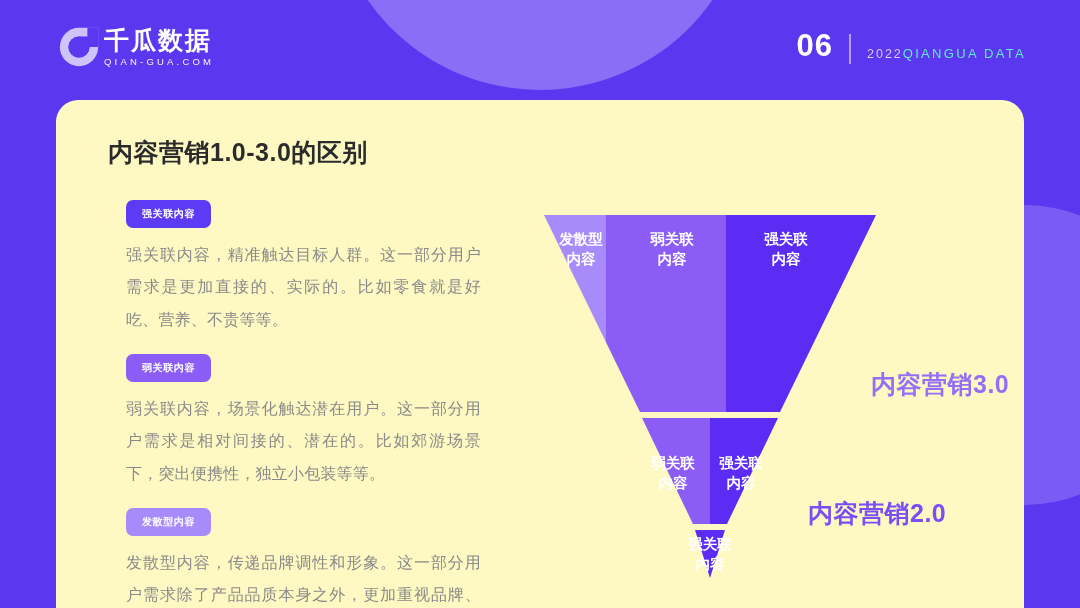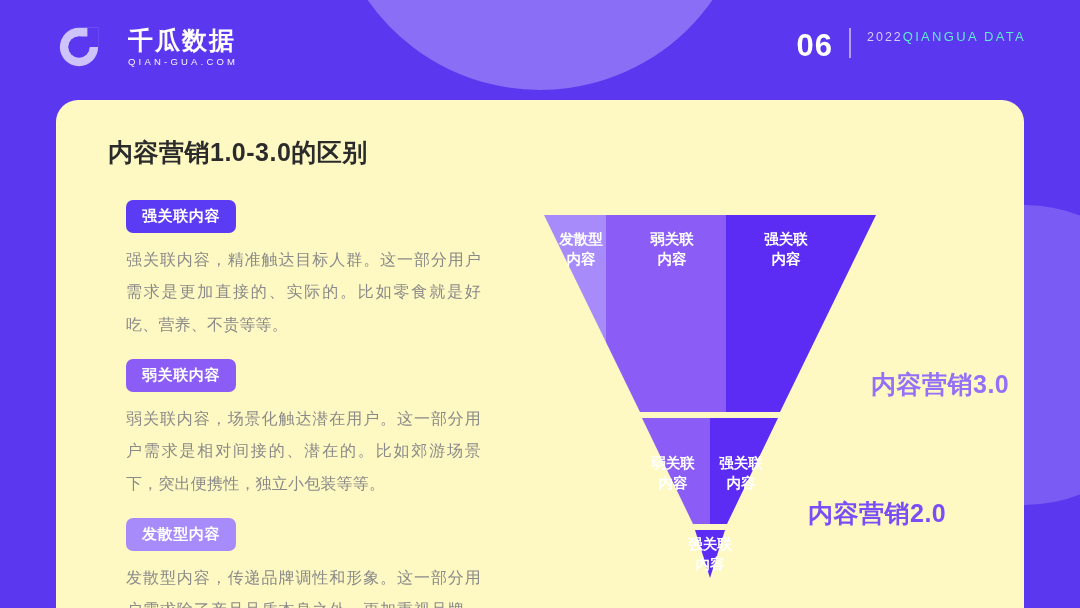--- a/index.html
+++ b/index.html
@@ -67,21 +67,21 @@
     width: 1080px;
     height: 96px;
     z-index: 5;
   }
   .logo {
     position: absolute;
     left: 56px;
     top: 24px;
     display: flex;
     align-items: center;
-    gap: 26px;
+    gap: 2px;
   }
   .logo-mark {
     width: 46px;
     height: 46px;
   }
   .logo-text {
     display: flex;
     flex-direction: column;
     justify-content: center;
   }
@@ -98,21 +98,21 @@
     letter-spacing: 3.2px;
     line-height: 1.3;
     margin-top: 2px;
     opacity: 0.95;
   }
   .page-meta {
     position: absolute;
     right: 54px;
     top: 28px;
     display: flex;
-    align-items: flex-start;
+    align-items: flex-end;
     gap: 16px;
   }
   .page-num {
     color: #ffffff;
     font-size: 31px;
     font-weight: bold;
     letter-spacing: 1px;
   }
   .page-divider {
     width: 2px;
@@ -164,21 +164,21 @@
     left: 70px;
     top: 100px;
     width: 370px;
   }
   .info-block {
     margin-bottom: 18px;
   }
   .badge {
     display: inline-block;
     color: #ffffff;
-    font-size: 15px;
+    font-size: 10px;
     font-weight: bold;
     padding: 7px 16px;
     border-radius: 7px;
     letter-spacing: 0.6px;
   }
   .badge-1 { background: #5c3bf5; }
   .badge-2 { background: #8b5cf6; }
   .badge-3 { background: #a78bfa; }
   .block-body {
     margin-top: 11px;

